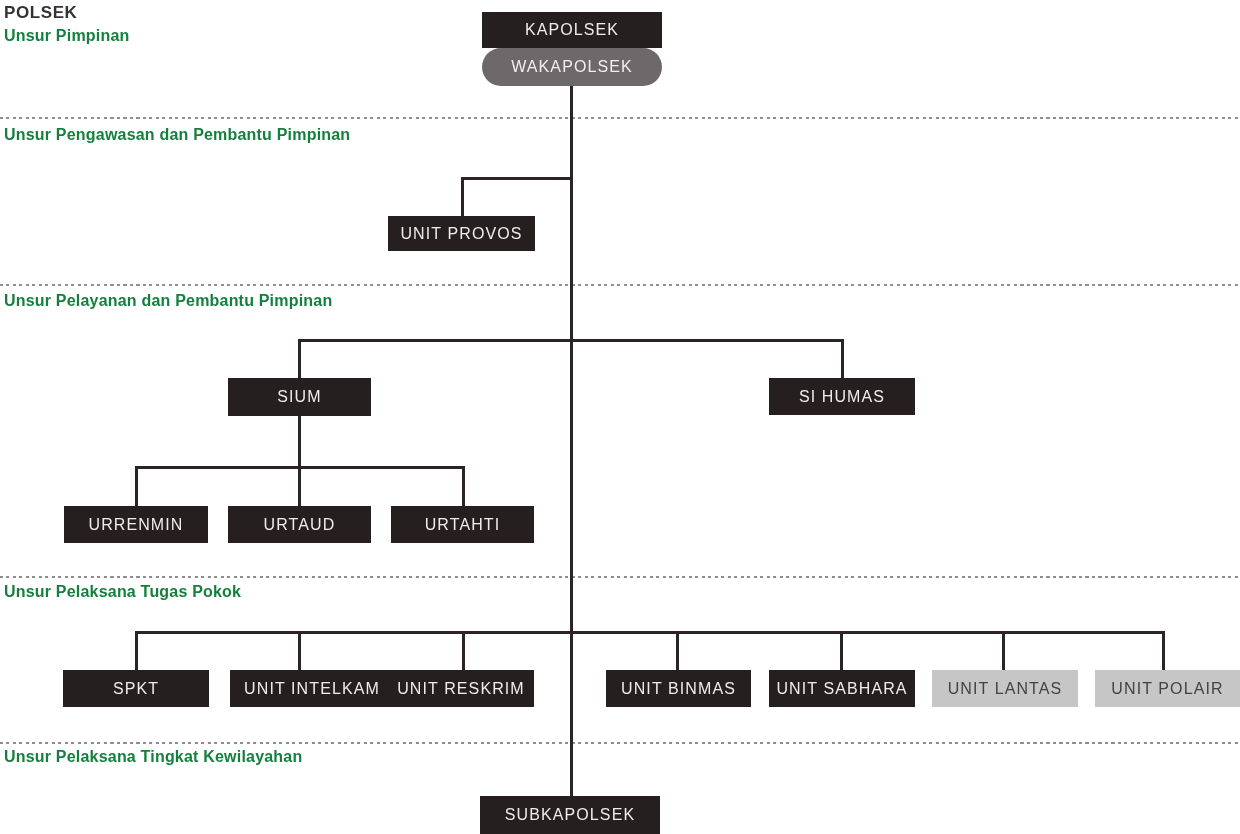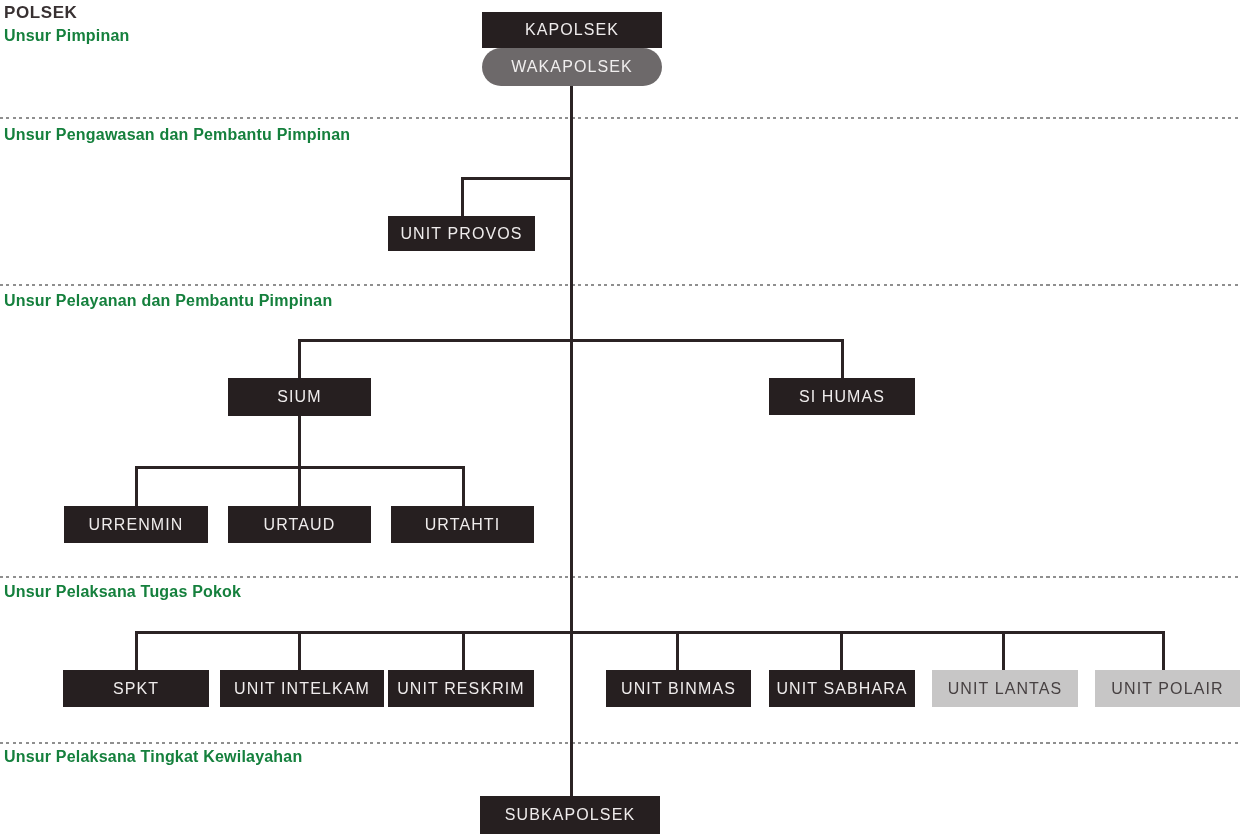--- a/index.html
+++ b/index.html
@@ -86,21 +86,21 @@
   <div class="node dark" style="left:388px;top:216px;width:147px;height:35px">UNIT PROVOS</div>
 
   <div class="node dark" style="left:228px;top:378px;width:143px;height:38px">SIUM</div>
   <div class="node dark" style="left:769px;top:378px;width:146px;height:37px">SI HUMAS</div>
 
   <div class="node dark" style="left:64px;top:506px;width:144px;height:37px">URRENMIN</div>
   <div class="node dark" style="left:228px;top:506px;width:143px;height:37px">URTAUD</div>
   <div class="node dark" style="left:391px;top:506px;width:143px;height:37px">URTAHTI</div>
 
   <div class="node dark" style="left:63px;top:670px;width:146px;height:37px">SPKT</div>
-  <div class="node dark" style="left:220px;top:670px;width:164px;height:37px">UNIT INTELKAM</div>
+  <div class="node dark" style="left:230px;top:670px;width:164px;height:37px">UNIT INTELKAM</div>
   <div class="node dark" style="left:388px;top:670px;width:146px;height:37px">UNIT RESKRIM</div>
   <div class="node dark" style="left:606px;top:670px;width:145px;height:37px">UNIT BINMAS</div>
   <div class="node dark" style="left:769px;top:670px;width:146px;height:37px">UNIT SABHARA</div>
   <div class="node light" style="left:1095px;top:670px;width:145px;height:37px">UNIT POLAIR</div>
   <div class="node light" style="left:932px;top:670px;width:146px;height:37px">UNIT LANTAS</div>
 
   <div class="node dark" style="left:480px;top:796px;width:180px;height:38px">SUBKAPOLSEK</div>
 
 </div>
 

